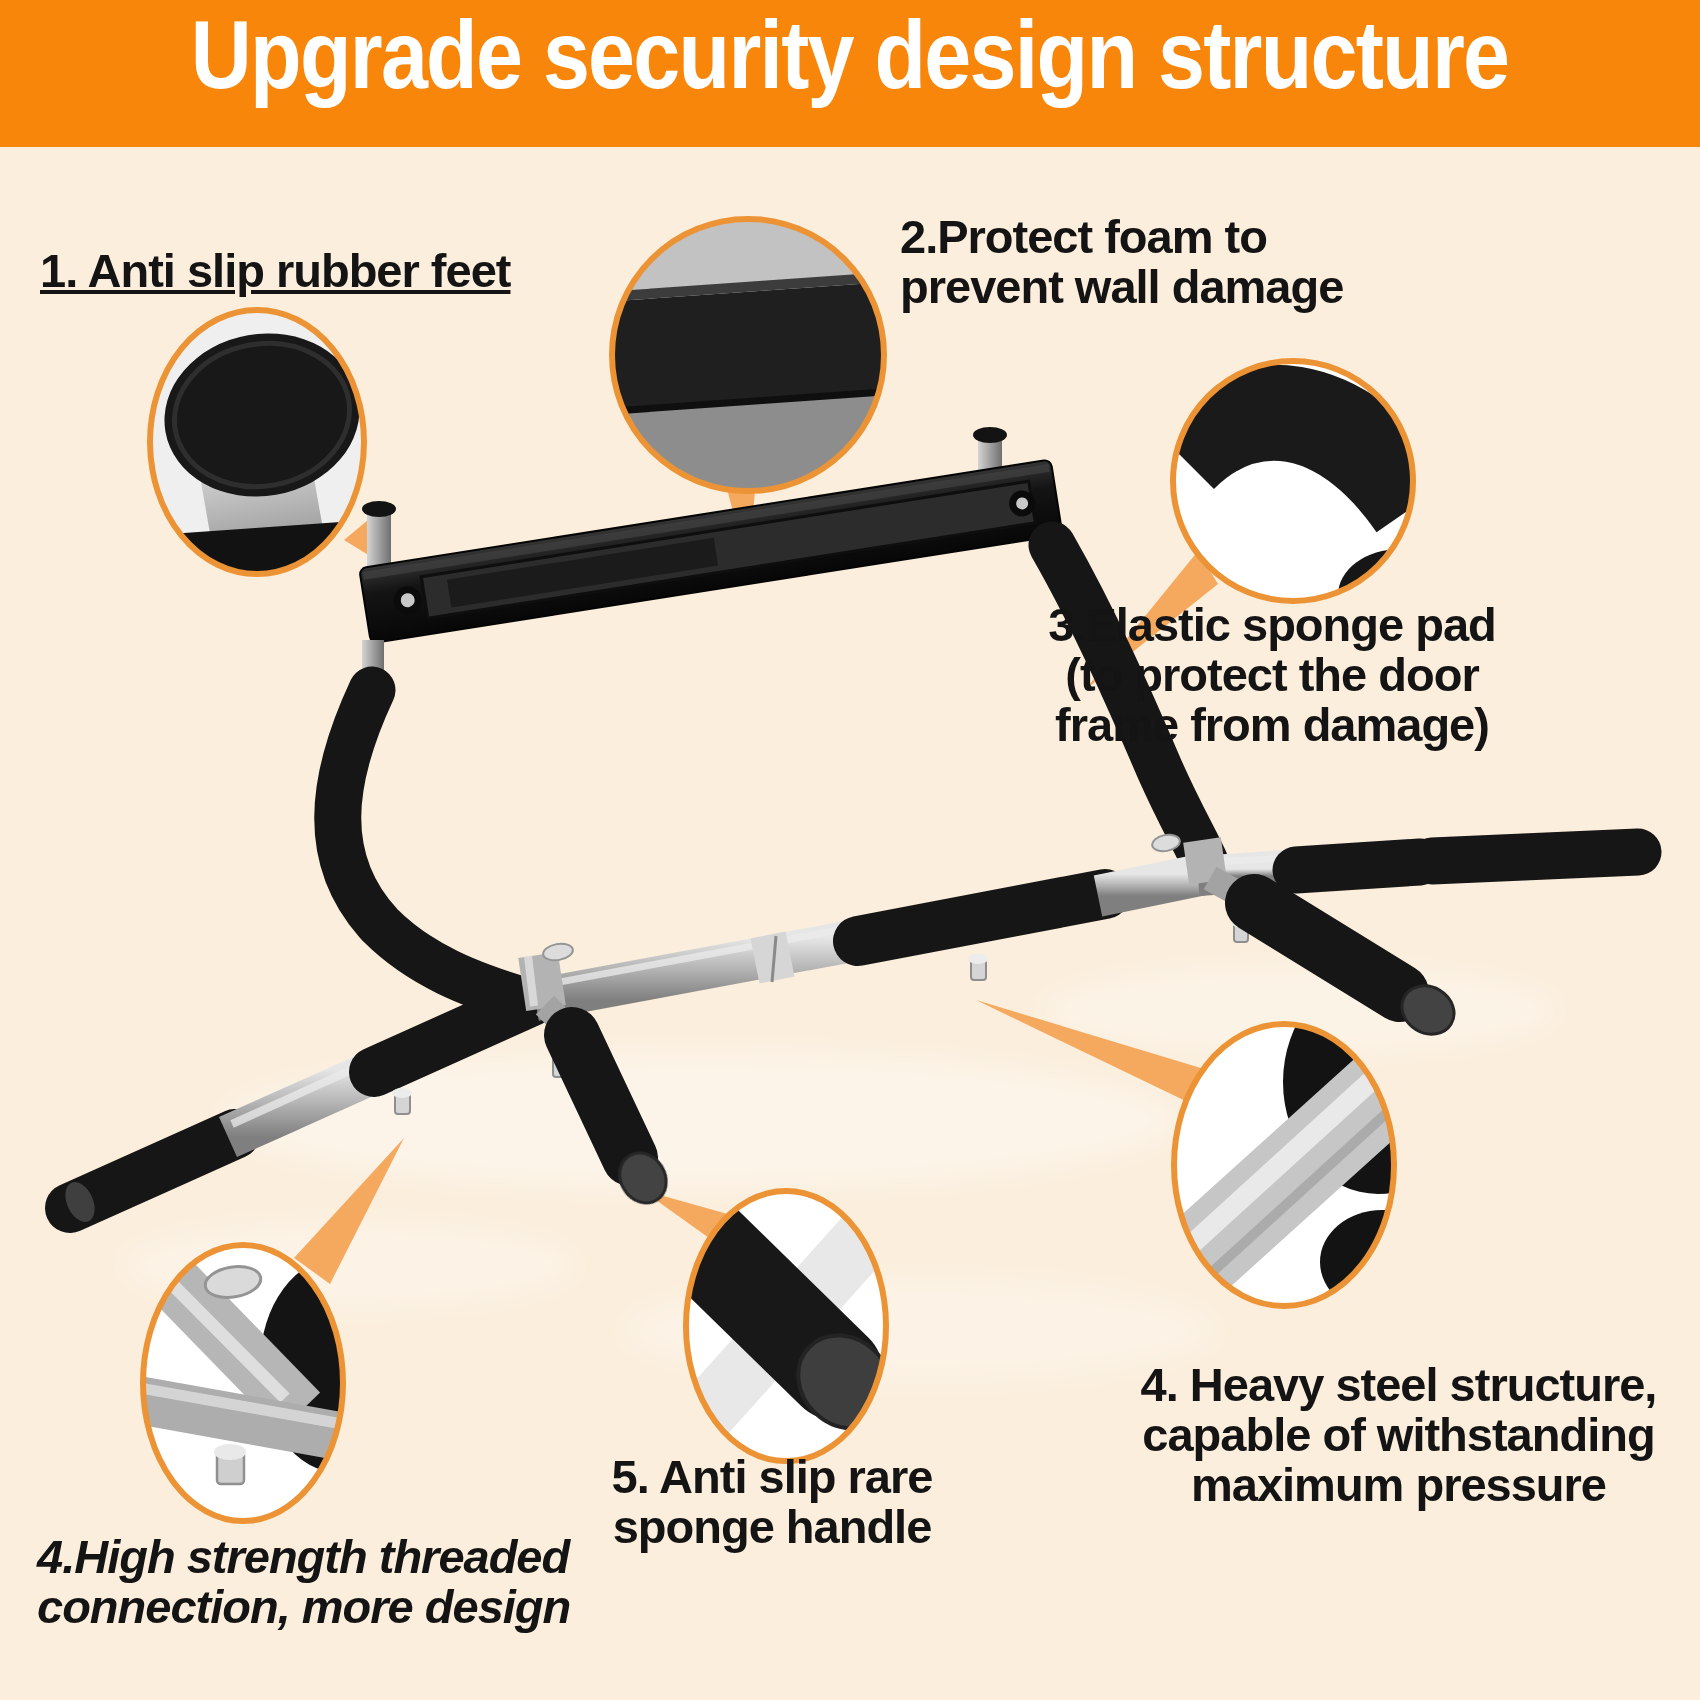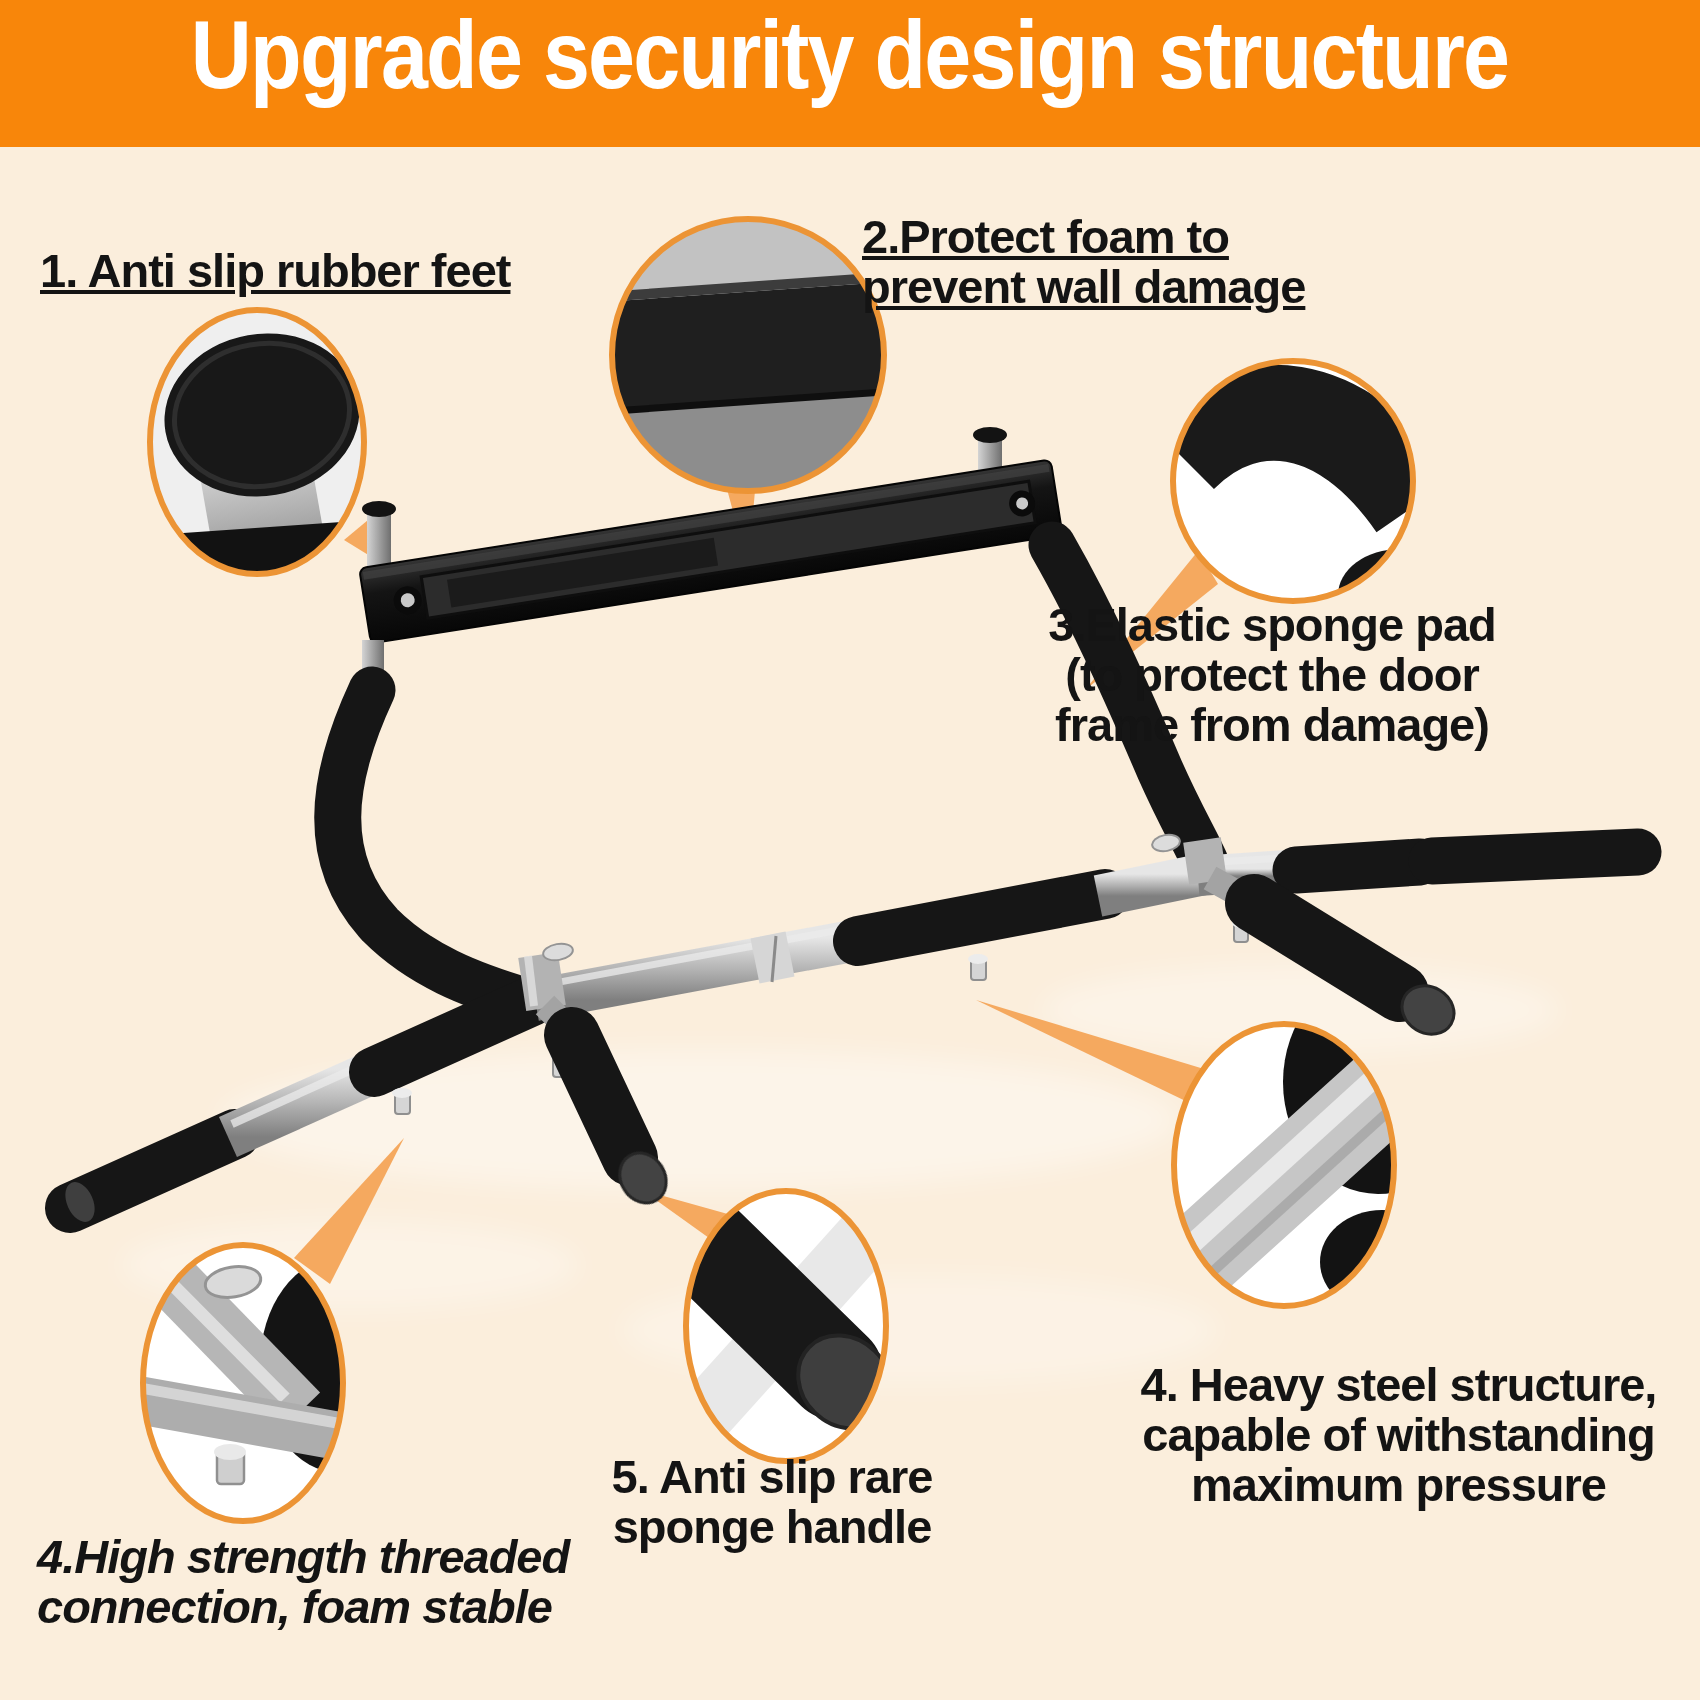--- a/index.html
+++ b/index.html
@@ -15,21 +15,21 @@
           display:flex;align-items:flex-start;justify-content:center;z-index:30;}
   .banner h1{color:var(--banner-text);font-size:96px;font-weight:bold;letter-spacing:-2px;
              transform:scaleX(.88);transform-origin:center;white-space:nowrap;}
   .art{position:absolute;left:0;top:0;width:1700px;height:1700px;z-index:10;}
   .label{position:absolute;z-index:40;color:var(--label-ink);font-weight:bold;
          font-size:47px;line-height:50px;letter-spacing:-1px;}
   .label div{white-space:nowrap;}
   .l-left{text-align:left;}
   .l-center{text-align:center;}
   .lab1{left:40px;top:246px;width:560px;text-decoration:underline;}
-  .lab2{left:862px;top:212px;width:600px;text-decoration:underline;}
+  .lab2{left:900px;top:212px;width:600px;}
   .lab3{left:1012px;top:600px;width:520px;}
   .lab4{left:37px;top:1532px;width:500px;font-style:italic;}
   .lab5{left:542px;top:1452px;width:460px;}
   .lab6{left:1126px;top:1360px;width:545px;}
 </style>
 </head>
 <body>
 
 <div class="page">
 
@@ -253,21 +253,21 @@
     <div>2.Protect foam to</div>
     <div>prevent wall damage</div>
   </div>
   <div class="label lab3 l-center">
     <div>3.Elastic sponge pad</div>
     <div>(to protect the door</div>
     <div>frame from damage)</div>
   </div>
   <div class="label lab4 l-center">
     <div>4.High strength threaded</div>
-    <div>connection, foam stable</div>
+    <div>connection, more design</div>
   </div>
   <div class="label lab5 l-center">
     <div>5. Anti slip rare</div>
     <div>sponge handle</div>
   </div>
   <div class="label lab6 l-center">
     <div>4. Heavy steel structure,</div>
     <div>capable of withstanding</div>
     <div>maximum pressure</div>
   </div>

